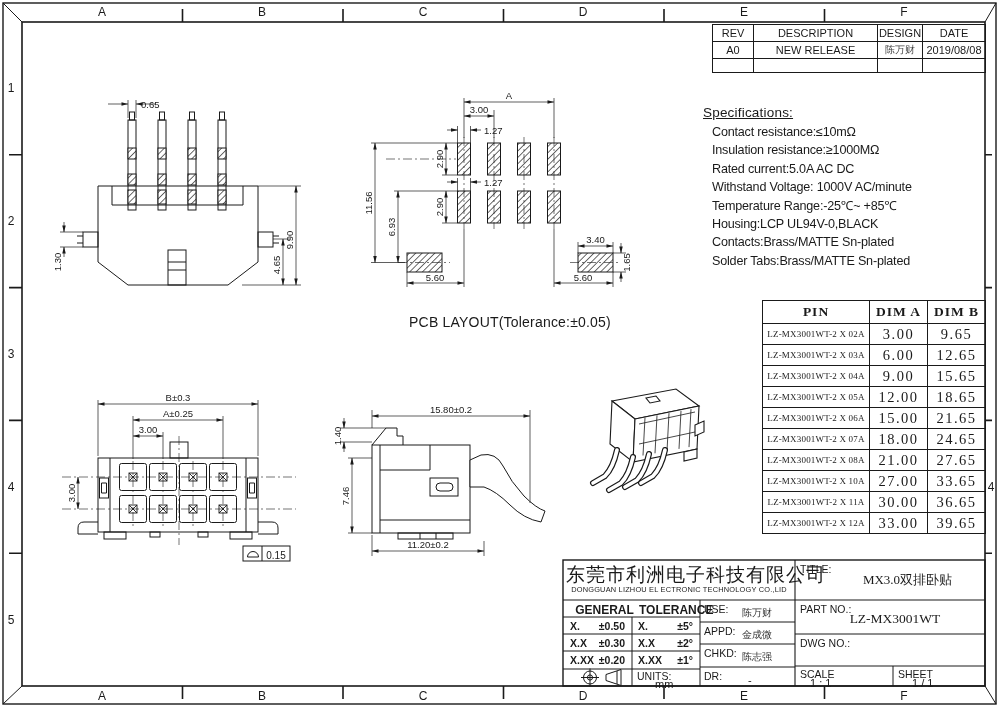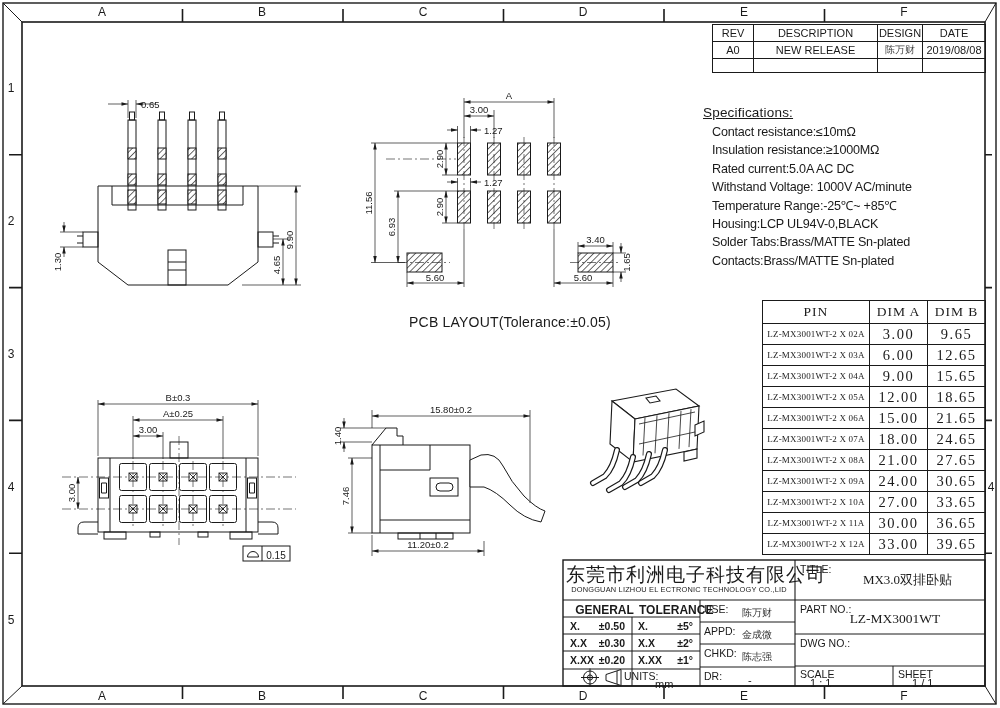--- a/index.html
+++ b/index.html
@@ -15,21 +15,21 @@
   .rev-table .c-design{color:#444;font-size:10px;}
   .rev-table .empty-row td{height:13px;}
   
   .specs{position:absolute;left:703px;top:105px;width:272px;}
   .specs-title{font-size:13.5px;text-decoration:underline;margin-bottom:3px;letter-spacing:.2px;}
   .spec-line{font-size:12.6px;line-height:18.4px;padding-left:9px;white-space:nowrap;letter-spacing:-0.2px;}
   
   .pin-table{position:absolute;left:762px;top:300px;width:223px;border-collapse:collapse;table-layout:fixed;
              font-family:"Liberation Serif",serif;}
   .pin-table td,.pin-table th{border:1px solid #1a1a1a;padding:0;text-align:center;overflow:hidden;white-space:nowrap;}
-  .pin-table th{height:22px;font-size:13.5px;font-weight:400;letter-spacing:1px;}
+  .pin-table th{height:22px;font-size:13.5px;font-weight:700;letter-spacing:1px;}
   .pin-table td{height:20px;}
   .pin-table .pin-name{font-size:9px;letter-spacing:.2px;}
   .pin-table .dim-val{font-size:14.5px;letter-spacing:1.5px;}
   
   .pcb-caption{position:absolute;left:390px;top:314px;width:240px;text-align:center;font-size:14px;letter-spacing:.2px;}
   
   .tb-text{position:absolute;white-space:nowrap;}
   .company-cn{left:566px;top:562px;width:226px;text-align:center;font-family:"Liberation Serif",serif;
               font-size:19px;letter-spacing:1px;}
   .company-en{left:566px;top:585px;width:226px;text-align:center;font-size:7.4px;letter-spacing:.2px;}
@@ -394,22 +394,22 @@
 
   <div class="specs">
     <div class="specs-title">Specifications:</div>
     <div id="spec-items">
         <div class="spec-line">Contact resistance:≤10mΩ</div>
         <div class="spec-line">Insulation resistance:≥1000MΩ</div>
         <div class="spec-line">Rated current:5.0A AC DC</div>
         <div class="spec-line">Withstand Voltage: 1000V AC/minute</div>
         <div class="spec-line">Temperature Range:-25℃~ +85℃</div>
         <div class="spec-line">Housing:LCP UL94V-0,BLACK</div>
+        <div class="spec-line">Contacts:Brass/MATTE Sn-plated</div>
         <div class="spec-line">Solder Tabs:Brass/MATTE Sn-plated</div>
-        <div class="spec-line">Contacts:Brass/MATTE Sn-plated</div>
       </div>
   </div>
 
   <div class="pcb-caption">PCB LAYOUT(Tolerance:±0.05)</div>
 
   <table class="pin-table">
     <colgroup>
         <col style="width:107px">
         <col style="width:58px">
         <col style="width:58px">
@@ -449,25 +449,20 @@
         </tr>
         <tr>
           <td class="pin-name">LZ-MX3001WT-2 X 07A</td>
           <td class="dim-val">18.00</td>
           <td class="dim-val">24.65</td>
         </tr>
         <tr>
           <td class="pin-name">LZ-MX3001WT-2 X 08A</td>
           <td class="dim-val">21.00</td>
           <td class="dim-val">27.65</td>
-        </tr>
-        <tr>
-          <td class="pin-name">LZ-MX3001WT-2 X 09A</td>
-          <td class="dim-val">24.00</td>
-          <td class="dim-val">30.65</td>
         </tr>
         <tr>
           <td class="pin-name">LZ-MX3001WT-2 X 10A</td>
           <td class="dim-val">27.00</td>
           <td class="dim-val">33.65</td>
         </tr>
         <tr>
           <td class="pin-name">LZ-MX3001WT-2 X 11A</td>
           <td class="dim-val">30.00</td>
           <td class="dim-val">36.65</td>
@@ -512,21 +507,21 @@
         <div class="tol-half h1">
           <span>X.XX</span>
           <span>±0.20</span>
         </div>
         <div class="tol-half h2">
           <span>X.XX</span>
           <span>±1°</span>
         </div>
       </div>
     </div>
-  <div class="tb-text lbl" style="left:624px;top:670px">UNITS:</div>
+  <div class="tb-text lbl" style="left:637px;top:670px">UNITS:</div>
   <div class="tb-text" style="left:655px;top:678px;font-size:11px">mm</div>
 
   <div class="tb-text lbl" style="left:704px;top:603px">USE:</div>
   <div class="tb-text val-cn" style="left:742px;top:606px">陈万财</div>
   <div class="tb-text lbl" style="left:704px;top:625px">APPD:</div>
   <div class="tb-text val-cn" style="left:742px;top:628px">金成微</div>
   <div class="tb-text lbl" style="left:704px;top:647px">CHKD:</div>
   <div class="tb-text val-cn" style="left:742px;top:650px">陈志强</div>
   <div class="tb-text lbl" style="left:704px;top:670px">DR:</div>
   <div class="tb-text" style="left:748px;top:674px;font-size:11px">-</div>

